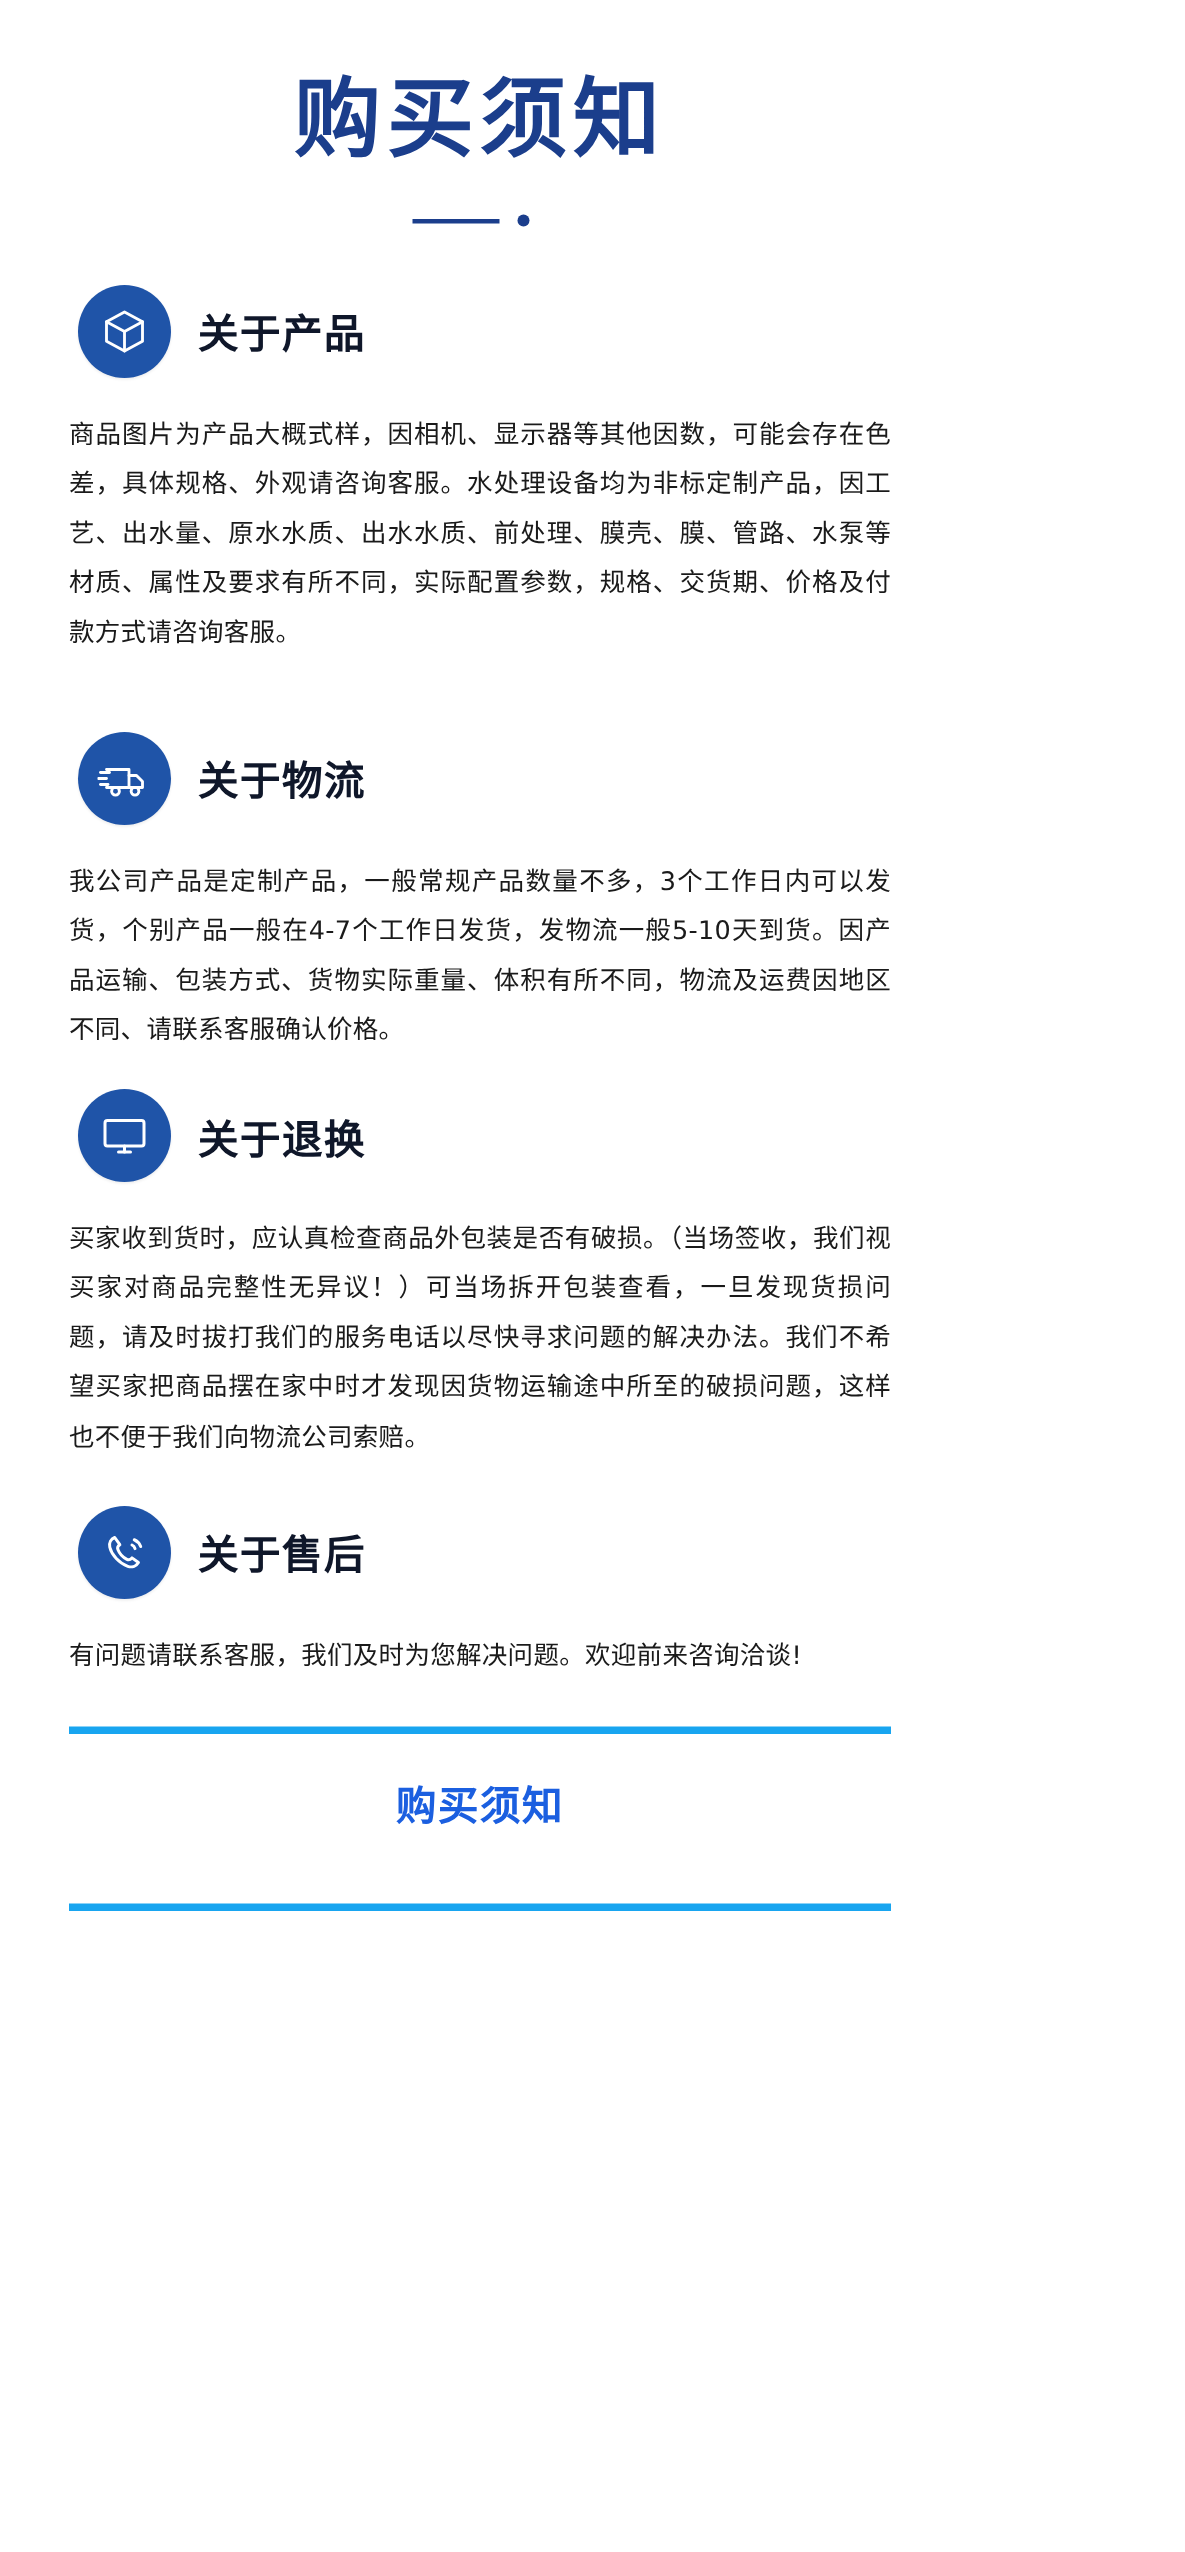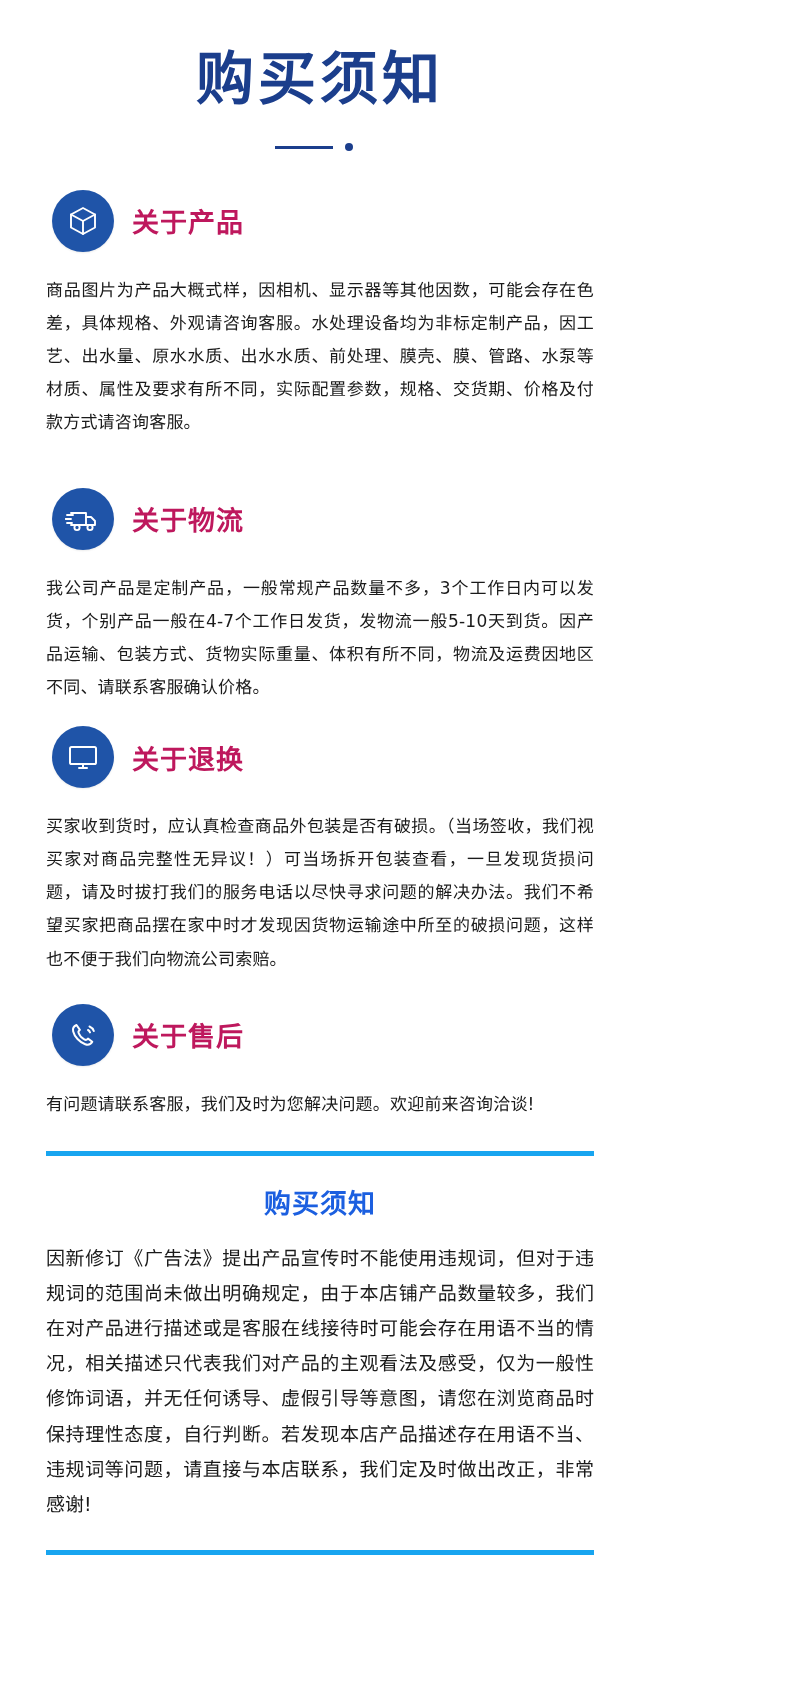--- a/index.html
+++ b/index.html
@@ -83,21 +83,21 @@
     justify-content: center;
     flex: 0 0 auto;
     box-shadow: 0 1px 2px rgba(0,0,0,0.08);
   }
   .icon-circle svg {
     display: block;
   }
   .section-title {
     font-size: 27px;
     font-weight: bold;
-    color: #be185d;
+    color: #0f172a;
     letter-spacing: 1px;
     font-family: "DejaVu Sans", "Liberation Sans", sans-serif;
   }
   .section-body {
     margin-top: 22px;
     font-size: 17px;
     line-height: 1.95;
     color: #1a1a1a;
     text-align: justify;
     letter-spacing: 0.2px;
@@ -207,17 +207,16 @@
         </div>
         <div class="section-title">关于售后</div>
       </div>
       <div class="section-body">有问题请联系客服，我们及时为您解决问题。欢迎前来咨询洽谈!</div>
     </div>
 
   </div>
 
   <div class="adlaw">
     <div class="adlaw-title">购买须知</div>
-    <div class="adlaw-body">因新修订《广告法》提出产品宣传时不能使用违规词，但对于违规词的范围尚未做出明确规定，由于本店铺产品数量较多，我们在对产品进行描述或是客服在线接待时可能会存在用语不当的情况，相关描述只代表我们对产品的主观看法及感受，仅为一般性修饰词语，并无任何诱导、虚假引导等意图，请您在浏览商品时保持理性态度，自行判断。若发现本店产品描述存在用语不当、违规词等问题，请直接与本店联系，我们定及时做出改正，非常感谢!</div>
   </div>
 
   <div class="footer-space"></div>
 </div>
 
 </body></html>

